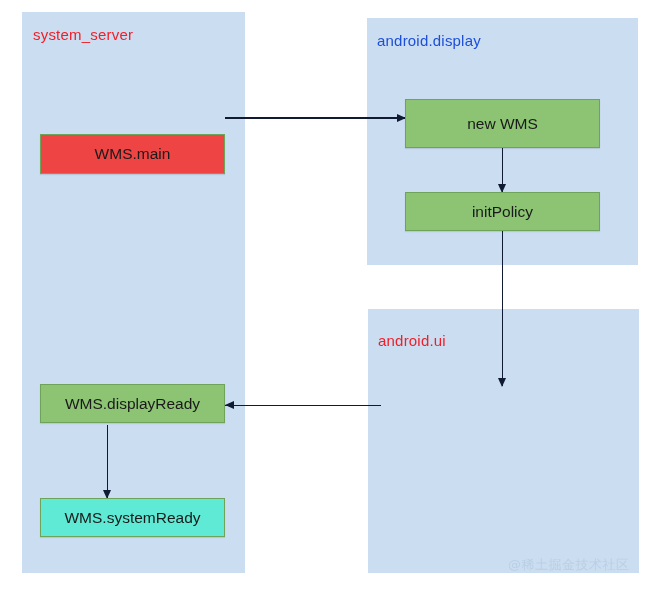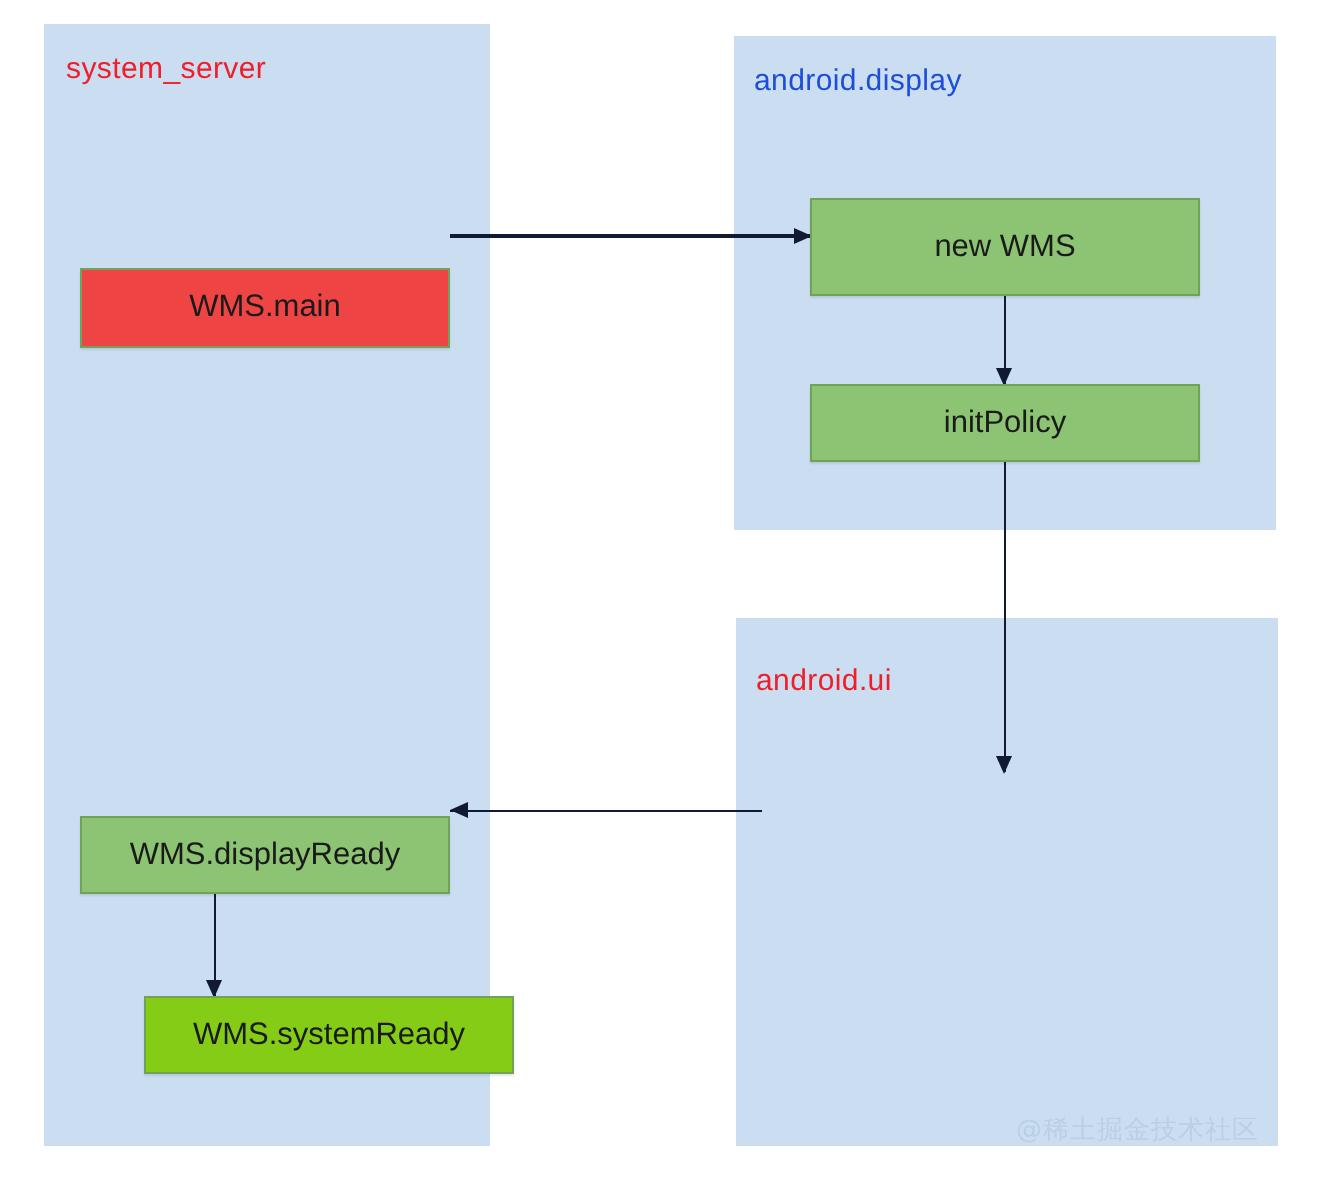--- a/index.html
+++ b/index.html
@@ -103,18 +103,18 @@
 
   <div class="edge-line edge-h" id="e4-line" style="left: 225px; width: 156px; top: 404.7px; background: rgb(16, 26, 51);"></div>
   <div class="arrow-head arrow-left" id="e4-head" style="left: 225px; top: 401px; border-right-color: rgb(16, 26, 51);"></div>
 
   <div class="edge-line edge-v" id="e5-line" style="left: 106.7px; top: 425px; height: 73px; background: rgb(16, 26, 51);"></div>
   <div class="arrow-head arrow-down" id="e5-head" style="left: 103px; top: 490px; border-top-color: rgb(16, 26, 51);"></div>
 
   <div class="node" id="node-wms_main" style="left: 40px; top: 98px; width: 185px; height: 40px; background: #ef4444; border-color: rgb(111, 163, 90); margin-top: 36px;">WMS.main</div>
   <div class="node" id="node-new_wms" style="left: 405px; top: 99px; width: 195px; height: 49px; background: rgb(140, 196, 115); border-color: rgb(111, 163, 90);">new WMS</div>
   <div class="node" id="node-init_policy" style="left: 405px; top: 192px; width: 195px; height: 39px; background: rgb(140, 196, 115); border-color: rgb(111, 163, 90);">initPolicy</div>
-  <div class="node" id="node-wms_display_ready" style="left: 40px; top: 408px; width: 185px; height: 39px; background: rgb(140, 196, 115); border-color: rgb(111, 163, 90);">WMS.displayReady</div>
-  <div class="node" id="node-wms_system_ready" style="left: 40px; top: 498px; width: 185px; height: 39px; background: #84cc16; border-color: rgb(111, 163, 90); margin-left: 32px;">WMS.systemReady</div>
+  <div class="node" id="node-wms_display_ready" style="left: 40px; top: 384px; width: 185px; height: 39px; background: rgb(140, 196, 115); border-color: rgb(111, 163, 90);">WMS.displayReady</div>
+  <div class="node" id="node-wms_system_ready" style="left: 40px; top: 498px; width: 185px; height: 39px; background: #5eead4; border-color: rgb(111, 163, 90);">WMS.systemReady</div>
 
   <div class="watermark" id="watermark" style="left: 508px; top: 556px; color: rgb(185, 207, 228);">@稀土掘金技术社区</div>
 
 </div>
 
 </body></html>

